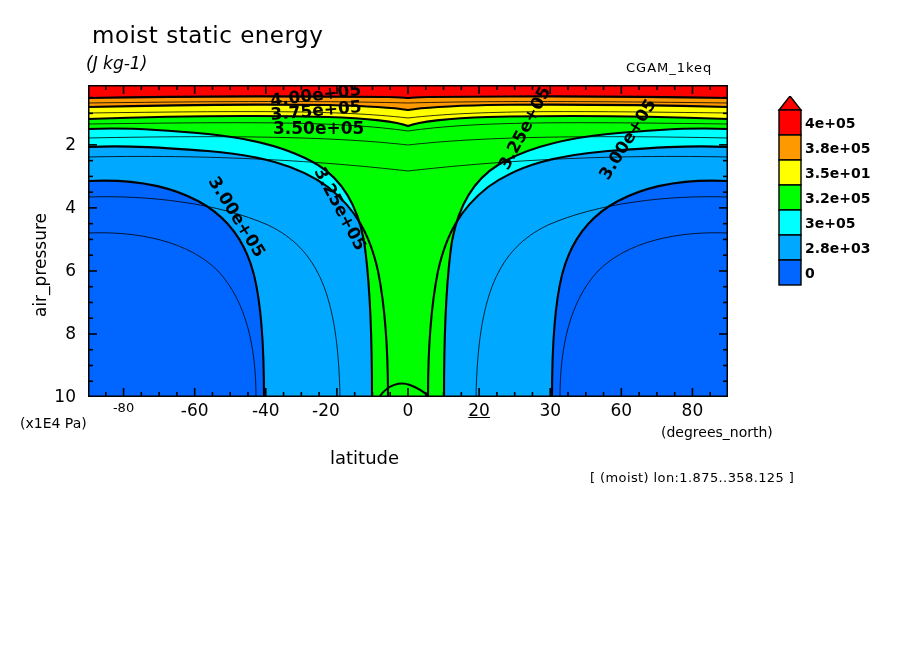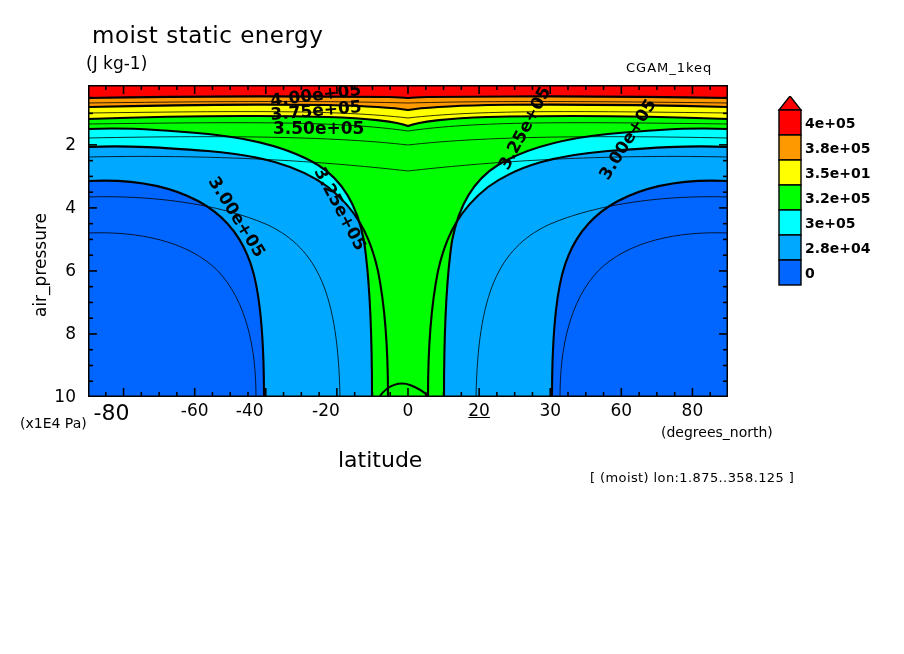--- a/index.html
+++ b/index.html
@@ -1,25 +1,25 @@
 <!DOCTYPE html>
 <html><head>
 <meta charset="utf-8">
 <style>
   html,body{margin:0;padding:0;background:#ffffff;}
   body{width:904px;height:654px;position:relative;
        font-family:"DejaVu Sans",sans-serif;color:#000;overflow:hidden;}
   .abs{position:absolute;}
   #title{left:92px;top:22px;font-size:23px;letter-spacing:.5px;}
-  #units{left:86px;top:53px;font-size:17px;}
+  #units{left:86px;top:53px;font-size:17px;font-style:italic;}
   #dataset{left:626px;top:60px;font-size:13px;letter-spacing:1px;}
   #ylabel{left:-60px;top:255px;width:200px;text-align:center;
           transform:rotate(-90deg);font-size:17px;}
   #yunit{left:20px;top:415px;font-size:14px;}
-  #xlabel{left:330px;top:447px;font-size:22px;margin-left:8px;}
+  #xlabel{left:330px;top:447px;font-size:18px;}
   #xunit{left:614px;top:424px;font-size:14px;margin-left:47px;}
   #footer{left:590px;top:470px;font-size:13px;letter-spacing:.4px;}
   #cbar-wrap{left:775px;top:96px;}
   .cb-lab{position:absolute;font-size:14px;font-weight:bold;left:30px;}
   svg{display:block;}
   text{font-family:"DejaVu Sans",sans-serif;}
 </style>
 </head>
 <body>
 
@@ -231,23 +231,23 @@
         <line x1="640" y1="264.72727272727275" x2="635" y2="264.72727272727275"></line>
         <line x1="0" y1="280.4848484848485" x2="5" y2="280.4848484848485"></line>
         <line x1="640" y1="280.4848484848485" x2="635" y2="280.4848484848485"></line>
         <line x1="0" y1="296.24242424242425" x2="5" y2="296.24242424242425"></line>
         <line x1="640" y1="296.24242424242425" x2="635" y2="296.24242424242425"></line>
       </g>
   </g>
 </svg>
 
 <div class="abs" id="xticklabels" style="left:88px;top:400px;width:640px;height:24px;">
-    <div class="abs" style="left: 5.55556px; top: 0px; width: 60px; text-align: left; font-size: 22px;">-80</div>
+    <div class="abs" style="left: 5.55556px; top: 0px; width: 60px; text-align: center; font-size: 13px;">-80</div>
     <div class="abs" style="left: 76.6667px; top: 0px; width: 60px; text-align: center; font-size: 17px;">-60</div>
-    <div class="abs" style="left: 147.778px; top: 0px; width: 60px; font-size: 17px;">-40</div>
+    <div class="abs" style="left: 147.778px; top: 0px; width: 60px; text-align: center; font-size: 17px;">-40</div>
     <div class="abs" style="left: 224px; top: 0px; width: 60px; text-align: left; font-size: 17px;">-20</div>
     <div class="abs" style="left: 290px; top: 0px; width: 60px; text-align: center; font-size: 17px;">0</div>
     <div class="abs" style="left: 361.111px; top: 0px; width: 60px; text-align: center; font-size: 17px; text-decoration: underline;">20</div>
     <div class="abs" style="left: 432.222px; top: 0px; width: 60px; text-align: center; font-size: 17px;">30</div>
     <div class="abs" style="left: 503.333px; top: 0px; width: 60px; text-align: center; font-size: 17px;">60</div>
     <div class="abs" style="left: 574.444px; top: 0px; width: 60px; text-align: center; font-size: 17px;">80</div>
   </div>
 
 <div class="abs" id="yticklabels" style="left:28px;top:85px;width:56px;height:312px;">
     <div class="abs" style="left: 0px; top: 48.8788px; width: 48px; text-align: right; font-size: 17px;">2</div>
@@ -269,16 +269,16 @@
         <rect x="4" y="139" width="22" height="25" fill="#00a8ff" stroke="#000" stroke-width="1.4"></rect>
         <rect x="4" y="164" width="22" height="25" fill="#0066ff" stroke="#000" stroke-width="1.4"></rect>
       </g>
   </svg>
   <div id="cb-labels">
       <div class="cb-lab" style="top: 19px;">4e+05</div>
       <div class="cb-lab" style="top: 44px;">3.8e+05</div>
       <div class="cb-lab" style="top: 69px;">3.5e+01</div>
       <div class="cb-lab" style="top: 94px;">3.2e+05</div>
       <div class="cb-lab" style="top: 119px;">3e+05</div>
-      <div class="cb-lab" style="top: 144px;">2.8e+04</div>
+      <div class="cb-lab" style="top: 144px;">2.8e+03</div>
       <div class="cb-lab" style="top: 169px;">0</div>
     </div>
 </div>
 
 </body></html>

